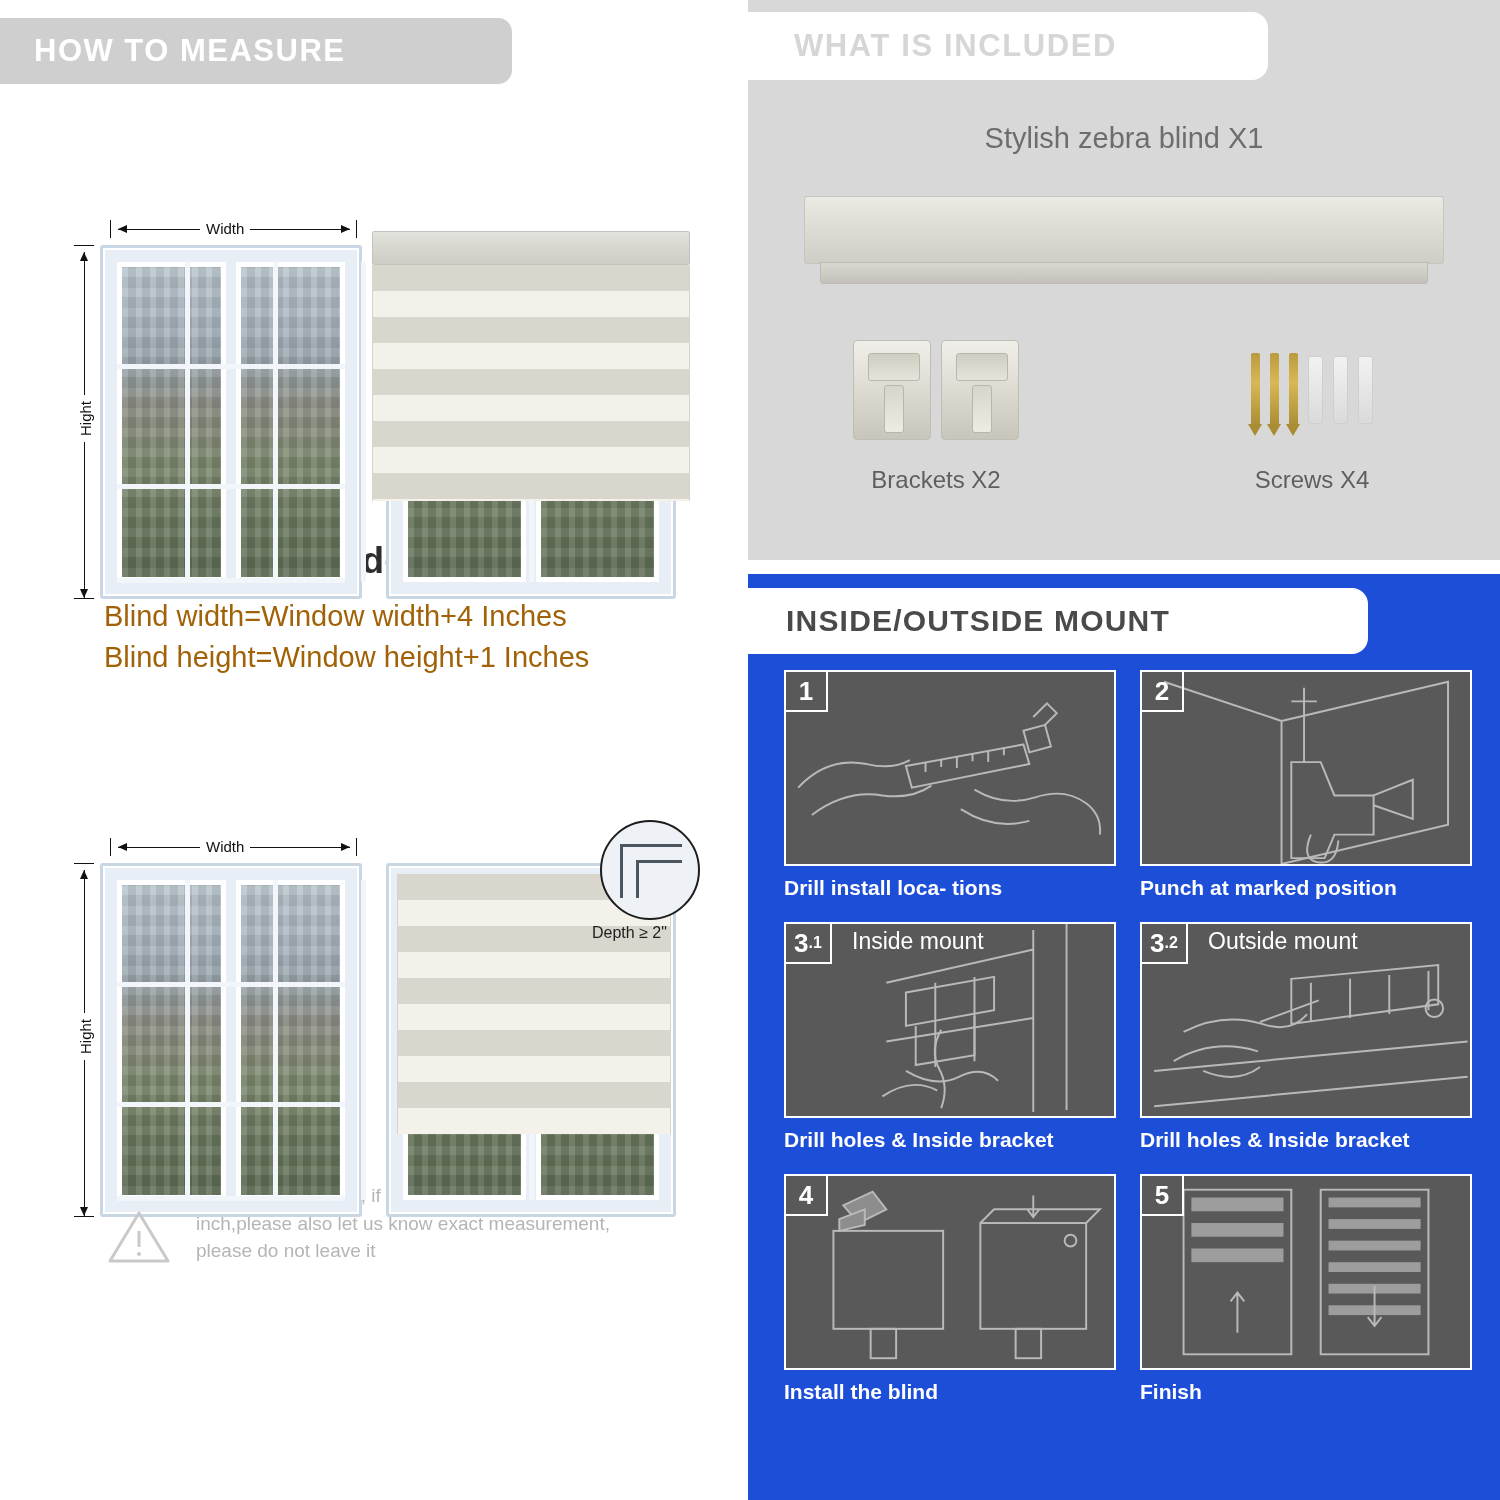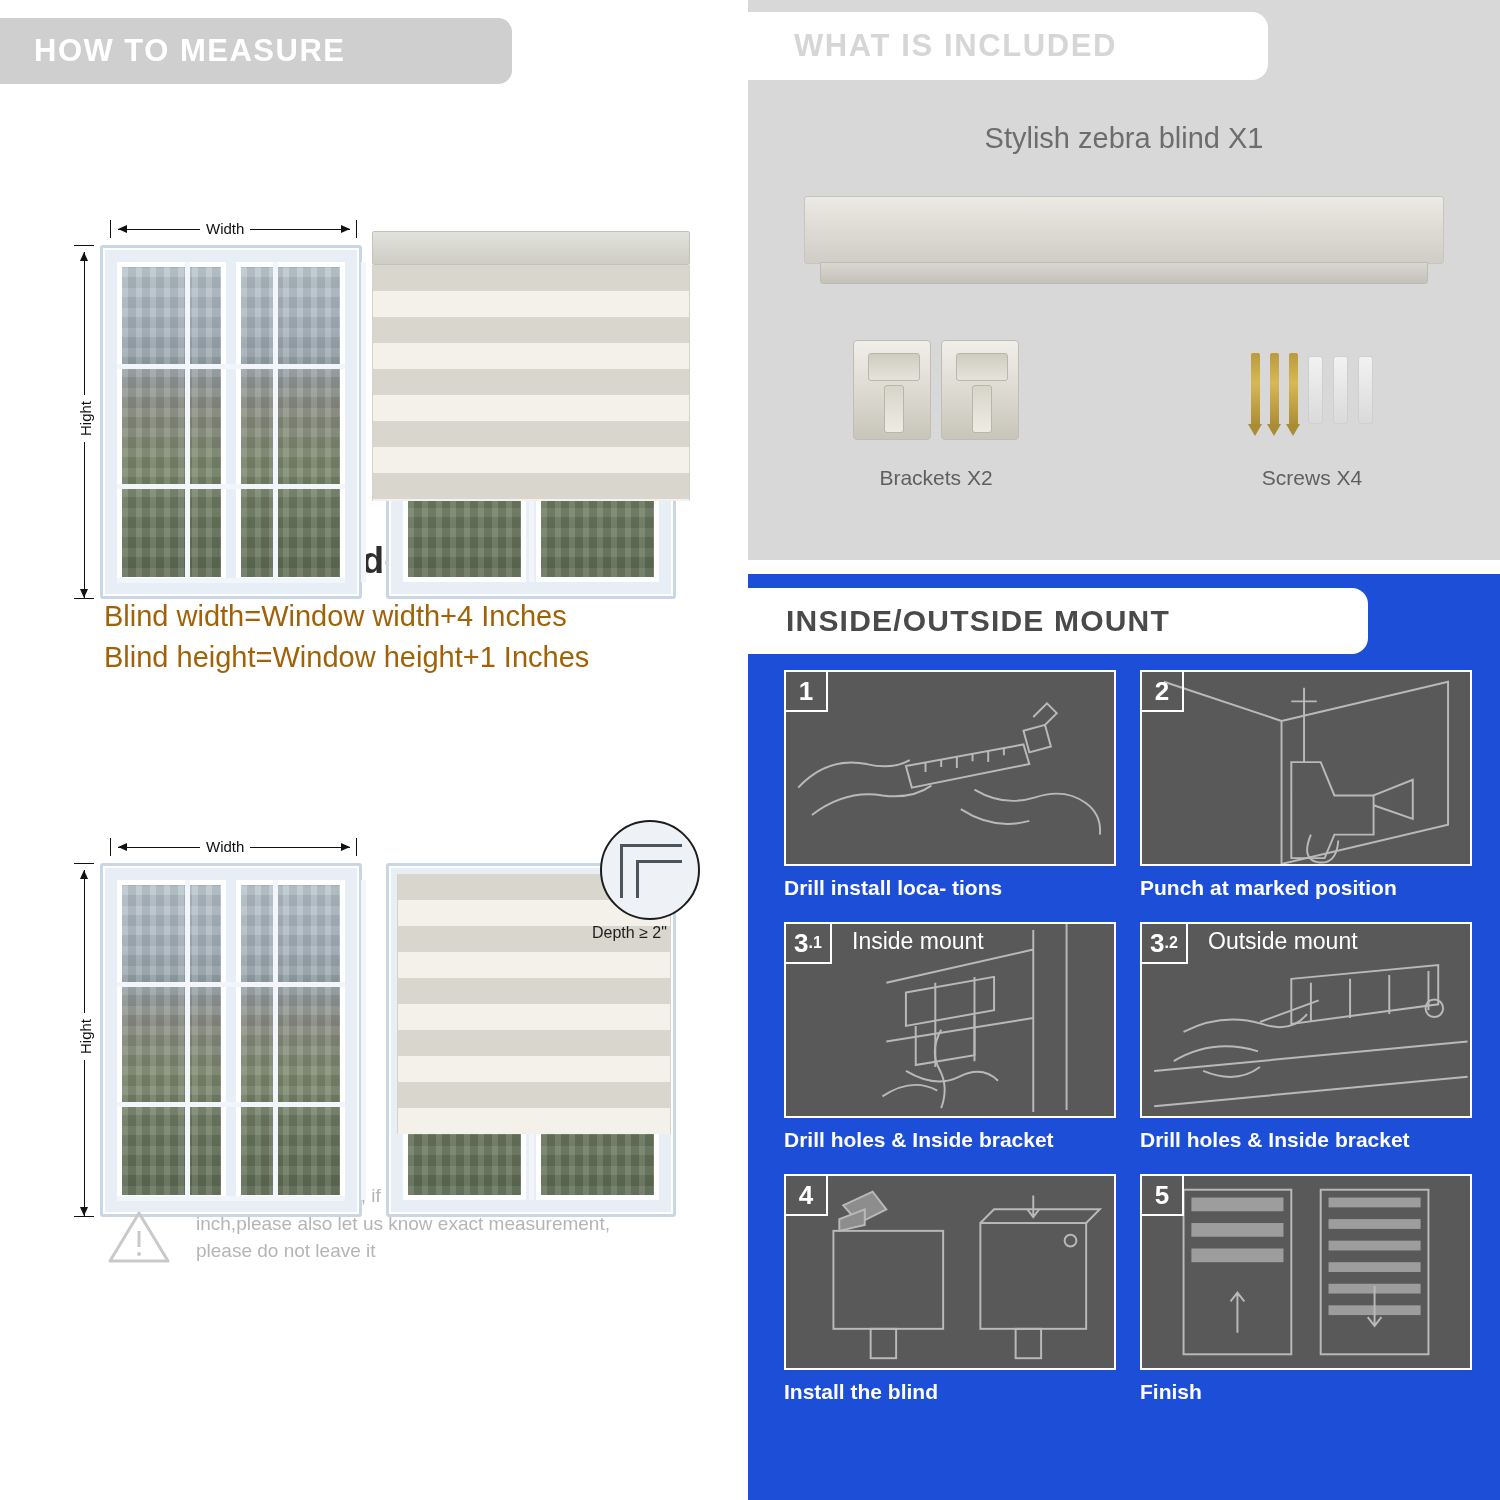--- a/index.html
+++ b/index.html
@@ -146,21 +146,21 @@
     position:absolute;left:16px;top:66px;width:calc(100% - 32px);height:22px;
     background:linear-gradient(180deg,#d9d7cf,#c3c1b9);
     border:1px solid #bdbbb3;box-sizing:border-box;border-radius:0 0 3px 3px;
   }
   .parts{
     position:absolute;left:0;top:330px;width:752px;
     display:flex;
   }
   .part{flex:1;text-align:center;}
   .part .art{height:120px;display:flex;align-items:center;justify-content:center;gap:10px;}
-  .part .lbl{font-size:21px;color:#5f5f5f;margin-top:16px;}
+  .part .lbl{font-size:24px;color:#5f5f5f;margin-top:16px;}
   .bracket{
     width:78px;height:100px;border-radius:4px;
     background:linear-gradient(180deg,#f1efe9,#d9d6cd 60%,#c8c5bb);
     border:1px solid #c0bdb3;position:relative;box-sizing:border-box;
   }
   .bracket:before{
     content:"";position:absolute;left:14px;top:12px;width:50px;height:26px;
     background:linear-gradient(180deg,#cfccc2,#e6e3da);border:1px solid #b9b6ac;border-radius:3px;
   }
   .bracket:after{

